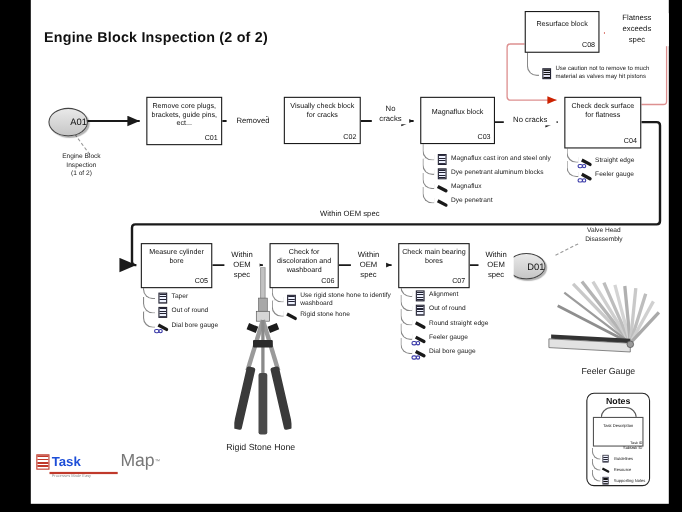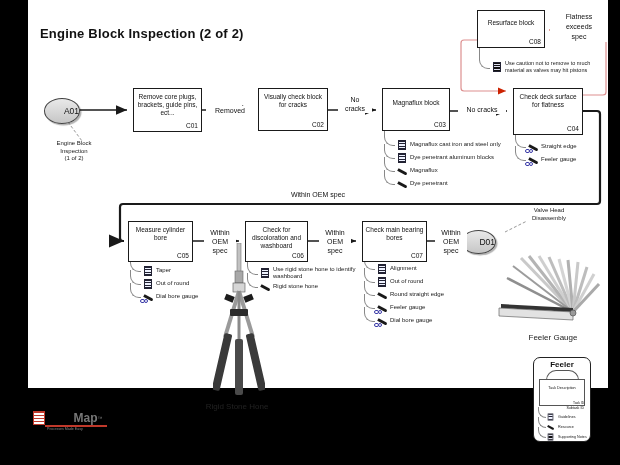--- a/index.html
+++ b/index.html
@@ -1,18 +1,18 @@
 <!DOCTYPE html>
 <html><head>
 <meta charset="utf-8">
 <style>
   html,body{margin:0;padding:0;background:#000;}
   .stage{position:relative;width:620px;height:465px;background:#000;overflow:hidden;
          font-family:"Liberation Sans",sans-serif;color:#111;}
-  .canvas{position:absolute;left:28px;top:0;width:580px;height:388px;background:#fff;}
+  .canvas{position:absolute;left:28px;top:0;width:580px;height:458px;background:#fff;}
   .title{position:absolute;left:12px;top:26px;font-size:13px;font-weight:bold;letter-spacing:.2px;}
   svg.wires{position:absolute;left:0;top:0;z-index:1;pointer-events:none;}
   .box{position:absolute;background:#fff;border:1.2px solid #1a1a1a;z-index:2;box-sizing:border-box;
        font-size:6.5px;line-height:8px;text-align:center;padding:4px 2px 9px;}
   .bid{position:absolute;right:3px;bottom:1px;font-size:6.5px;}
   .ellipse{position:absolute;z-index:2;border:1px solid #444;border-radius:50%;
            background:linear-gradient(#e9e9e9,#c6c6c6);display:flex;align-items:center;justify-content:flex-end;
            font-size:8.5px;box-shadow:1.5px 1.5px 1px rgba(0,0,0,.3);}
   .elabel{position:absolute;z-index:3;font-size:7px;line-height:9px;text-align:center;white-space:pre-line;}
   .onflow{background:#fff;padding:0 1px;}
@@ -54,22 +54,22 @@
   .legend-rows{margin-left:4px;margin-top:1px;}
   .legend-rows .arow{min-height:10px;}
   .legend-rows .curve{width:7px;min-height:10px;margin:-5px 1px 4px 0;}
   .legend-rows .icon{transform:scale(.7);transform-origin:left center;margin-right:1px;}
   .legend-rows .albl{font-size:6px;transform:scale(.62);transform-origin:left center;white-space:nowrap;}
   
   .logo{position:absolute;left:5px;top:411px;z-index:2;}
   .logo-top{display:flex;align-items:center;}
   .logo-glyph{width:10px;height:12px;border:1px solid #c0392b;margin-right:2px;
               background:repeating-linear-gradient(to bottom,#c0392b 0,#c0392b 1.5px,#fff 1.5px,#fff 3px);}
-  .logo-word1{font-size:12px;font-weight:bold;color:#000000;}
-  .logo-word2{font-size:12px;font-weight:bold;color:#777;}
+  .logo-word1{font-size:12px;font-weight:bold;color:#1d4ed8;}
+  .logo-word2{font-size:16px;font-weight:normal;color:#777;margin-left:36px;}
   .logo-mark{font-size:5px;color:#777;vertical-align:super;}
   .logo-line{width:62px;height:1.5px;background:#c0392b;margin:0 0 0 12px;}
   .logo-tag{font-size:6px;color:#888;transform:scale(.6);transform-origin:left top;margin-left:14px;white-space:nowrap;}
 </style>
 </head>
 <body>
 
 <div class="stage">
  <div class="canvas">
 
@@ -321,21 +321,21 @@
       <line x1="78" y1="58" x2="18" y2="12" stroke="#9c9c9c" stroke-width="2"></line>
       <line x1="78" y1="58" x2="12" y2="24" stroke="#8f8f8f" stroke-width="2.5"></line>
     </g>
     <polygon points="6,50 78,54 78,58 6,54" fill="#333333"></polygon>
     <polygon points="4,54 78,58 78,66 4,62" fill="#e2e2e2" stroke="#666" stroke-width="0.7"></polygon>
     <circle cx="78" cy="59" r="3" fill="#9a9a9a" stroke="#555" stroke-width="0.7"></circle>
   </svg>
   <div class="caption" style="left:480px;top:333px;width:90px">Feeler Gauge</div>
 
   <div class="legend">
-    <div class="legend-title">Feeler</div>
+    <div class="legend-title">Notes</div>
     <div class="mini">
       <div class="mini-arc"></div>
       <div class="mini-rect">
         <div class="mini-desc">Task Description</div>
         <div class="mini-tid">Task ID</div>
       </div>
     </div>
     <div class="mini-sub">Subtask ID</div>
     <div class="legend-rows">
           <div class="arow">

